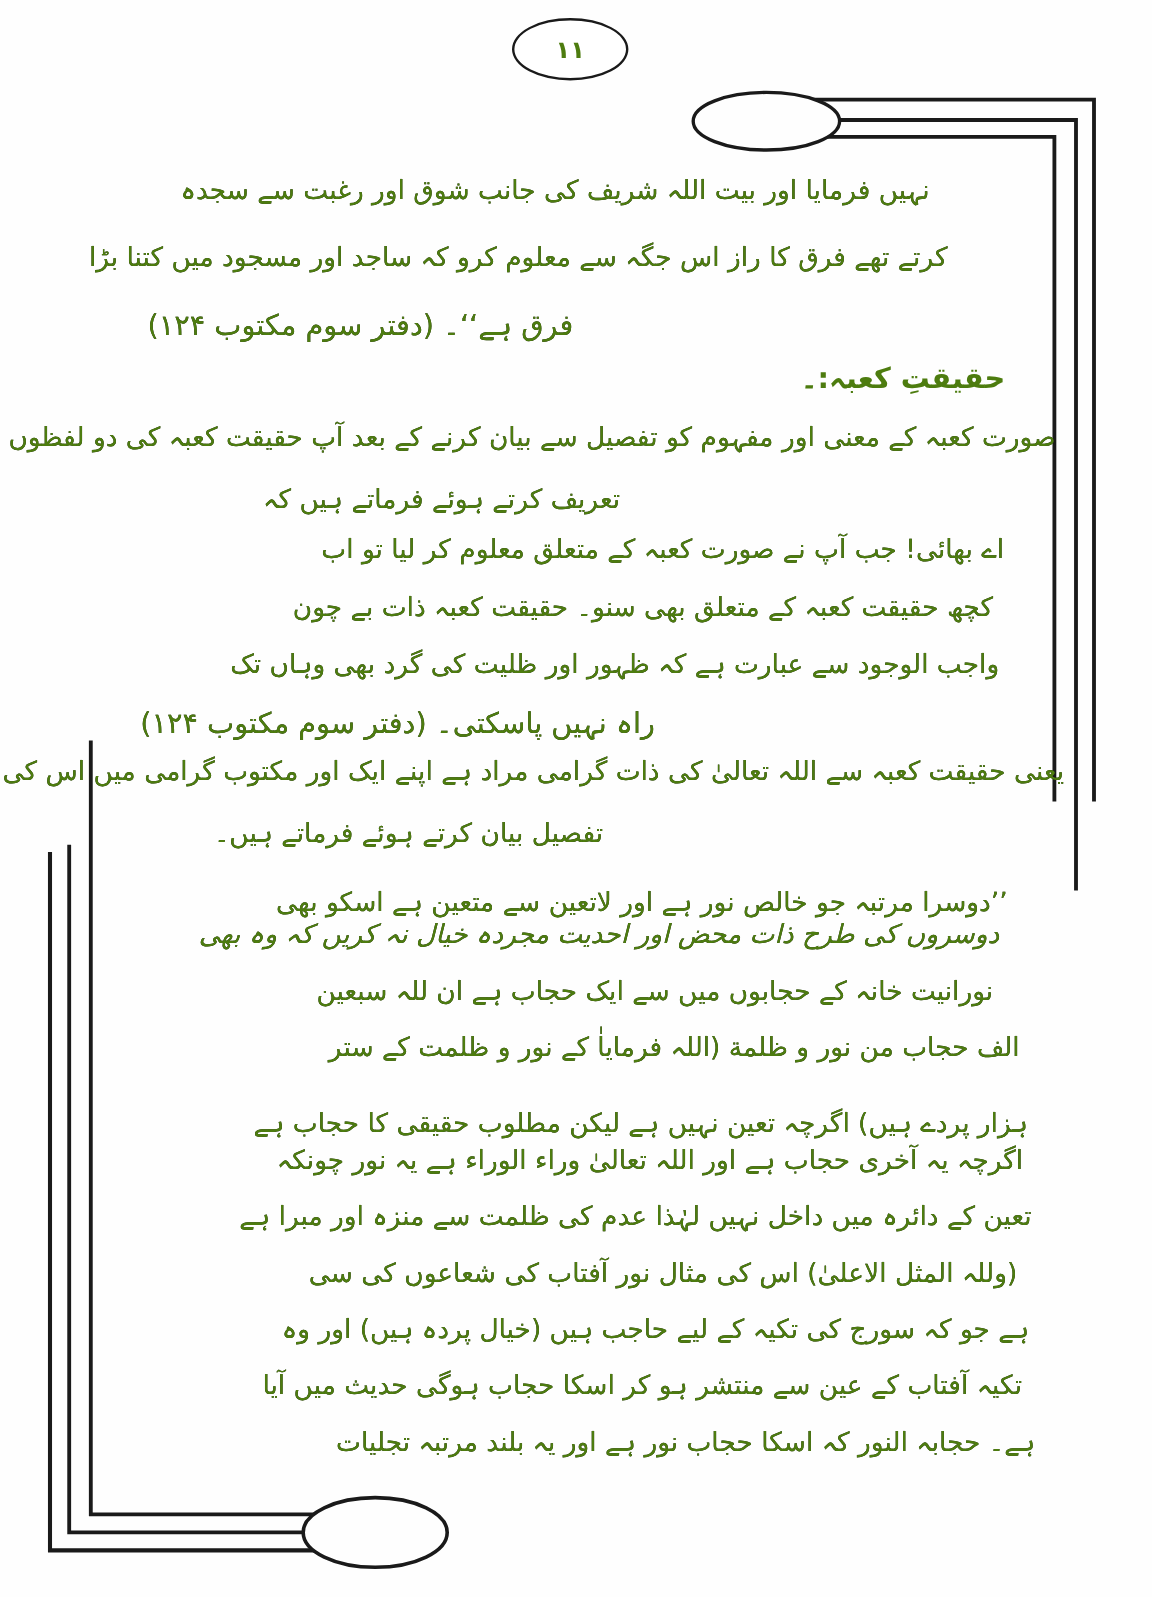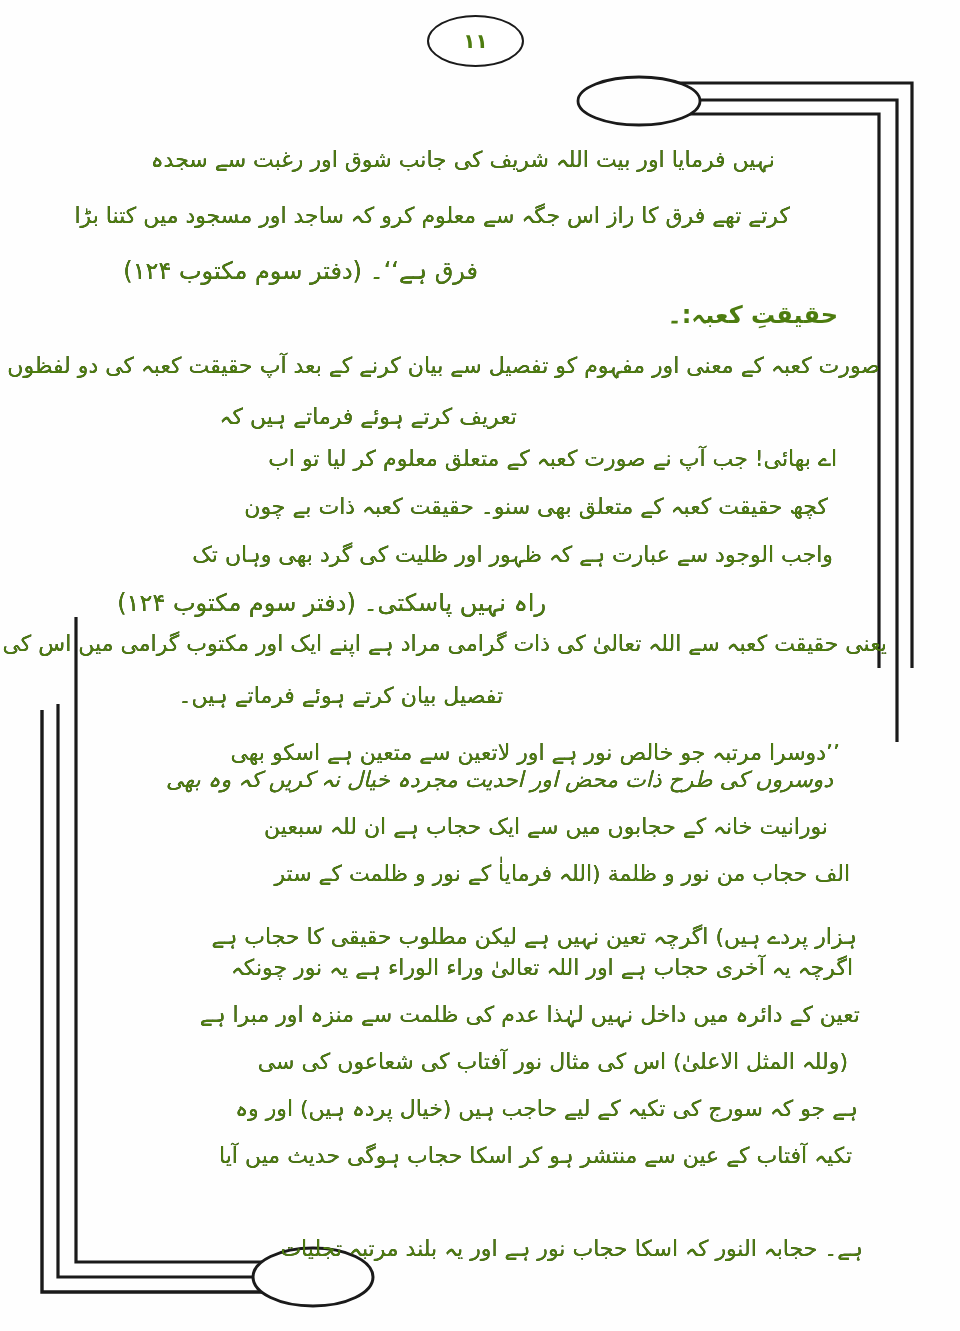--- a/index.html
+++ b/index.html
@@ -107,16 +107,16 @@
     <div class="line" style="top:715px;  right:120px;margin-top:20px;">’’دوسرا مرتبہ جو خالص نور ہے اور لاتعین سے متعین ہے اسکو بھی</div>
     <div class="line" style="top:762px;  right:127px;font-style:italic;">دوسروں کی طرح ذات محض اور احدیت مجردہ خیال نہ کریں کہ وہ بھی</div>
     <div class="line" style="top:809px;  right:132px;">نورانیت خانہ کے حجابوں میں سے ایک حجاب ہے ان للہ سبعین</div>
     <div class="line" style="top:856px;  right:110px;">الف حجاب من نور و ظلمة (اللہ فرمایاٰ کے نور و ظلمت کے ستر</div>
     <div class="line" style="top:903px;  right:103px;margin-top:16px;">ہزار پردے ہیں) اگرچہ تعین نہیں ہے لیکن مطلوب حقیقی کا حجاب ہے</div>
     <div class="line" style="top:950px;  right:107px;">اگرچہ یہ آخری حجاب ہے اور اللہ تعالیٰ وراء الوراء ہے یہ نور چونکہ</div>
     <div class="line" style="top:997px;  right:100px;">تعین کے دائرہ میں داخل نہیں لہٰذا عدم کی ظلمت سے منزہ اور مبرا ہے</div>
     <div class="line" style="top:1044px; right:112px;">(وللہ المثل الاعلیٰ) اس کی مثال نور آفتاب کی شعاعوں کی سی</div>
     <div class="line" style="top:1091px; right:102px;">ہے جو کہ سورج کی تکیہ کے لیے حاجب ہیں (خیال پردہ ہیں) اور وہ</div>
     <div class="line" style="top:1138px; right:108px;margin-left:12px;">تکیہ آفتاب کے عین سے منتشر ہو کر اسکا حجاب ہوگی حدیث میں آیا</div>
-    <div class="line" style="top:1185px; right:97px;margin-top:46px;">ہے۔ حجابہ النور کہ اسکا حجاب نور ہے اور یہ بلند مرتبہ تجلیات</div>
+    <div class="line" style="top:1185px; right:97px;">ہے۔ حجابہ النور کہ اسکا حجاب نور ہے اور یہ بلند مرتبہ تجلیات</div>
   </div>
 
 </div>
 
 </body></html>

